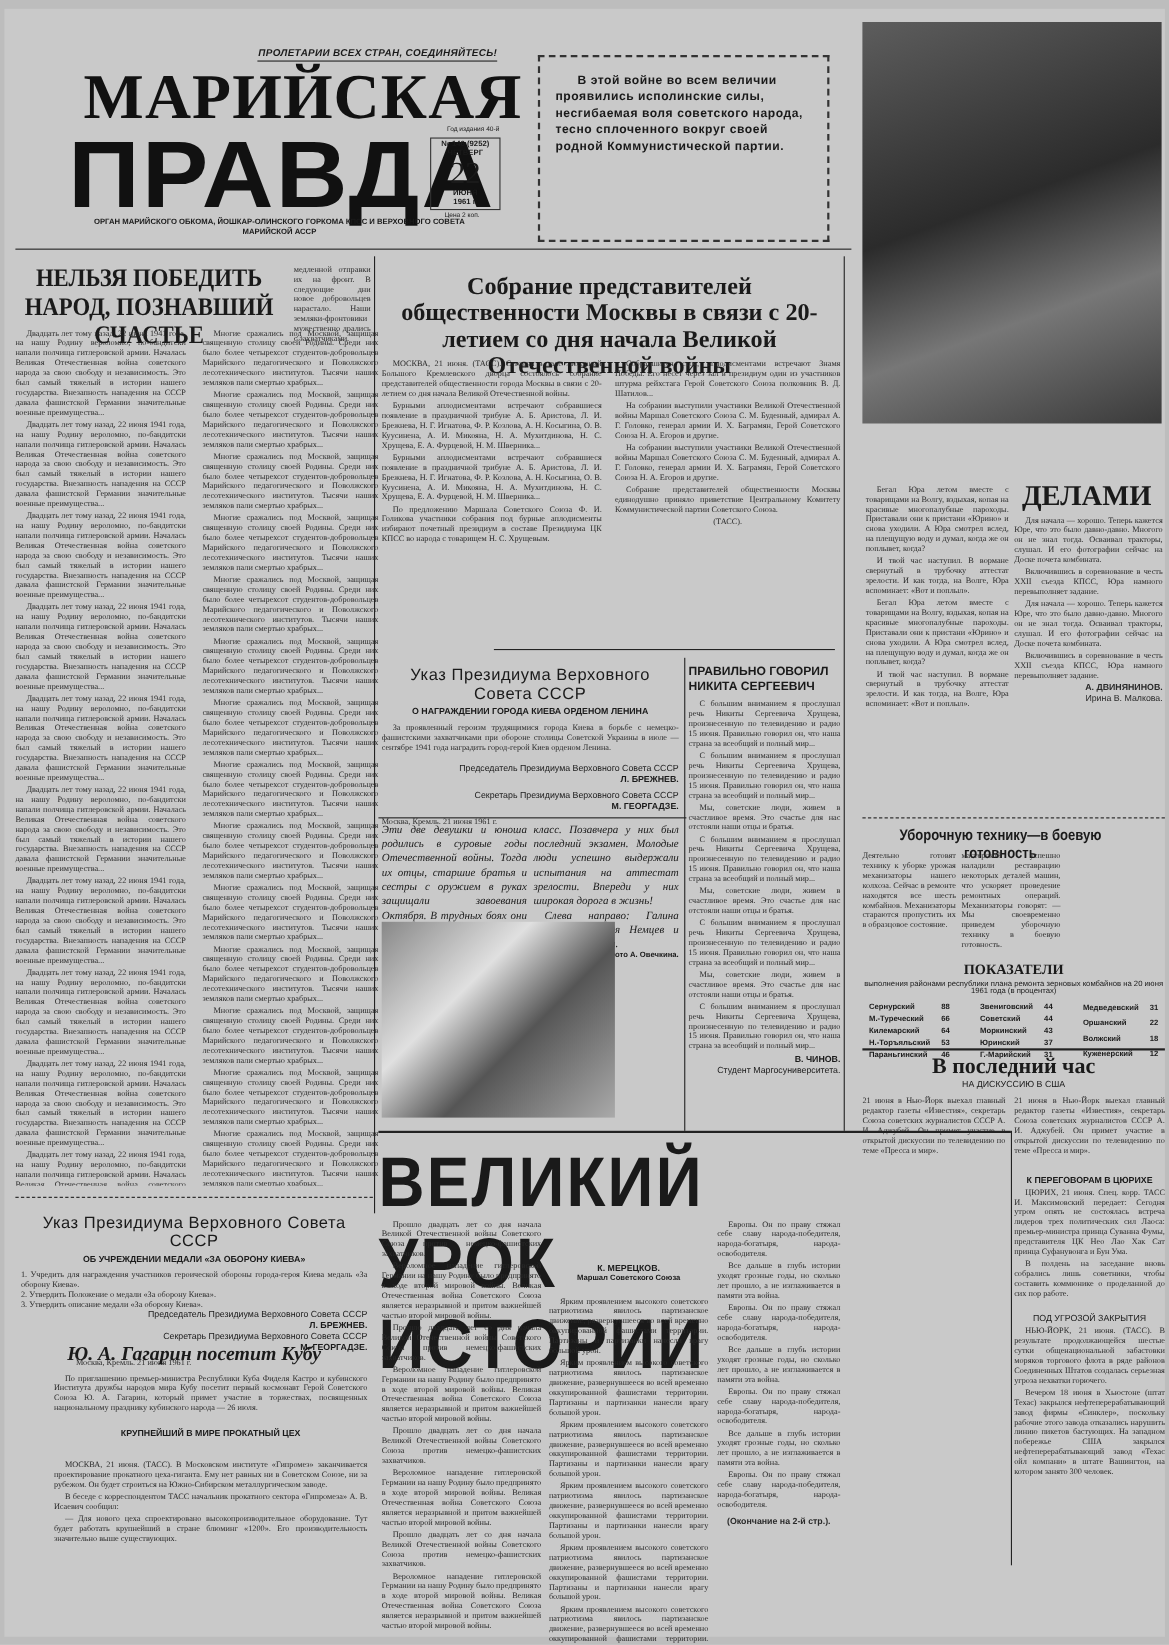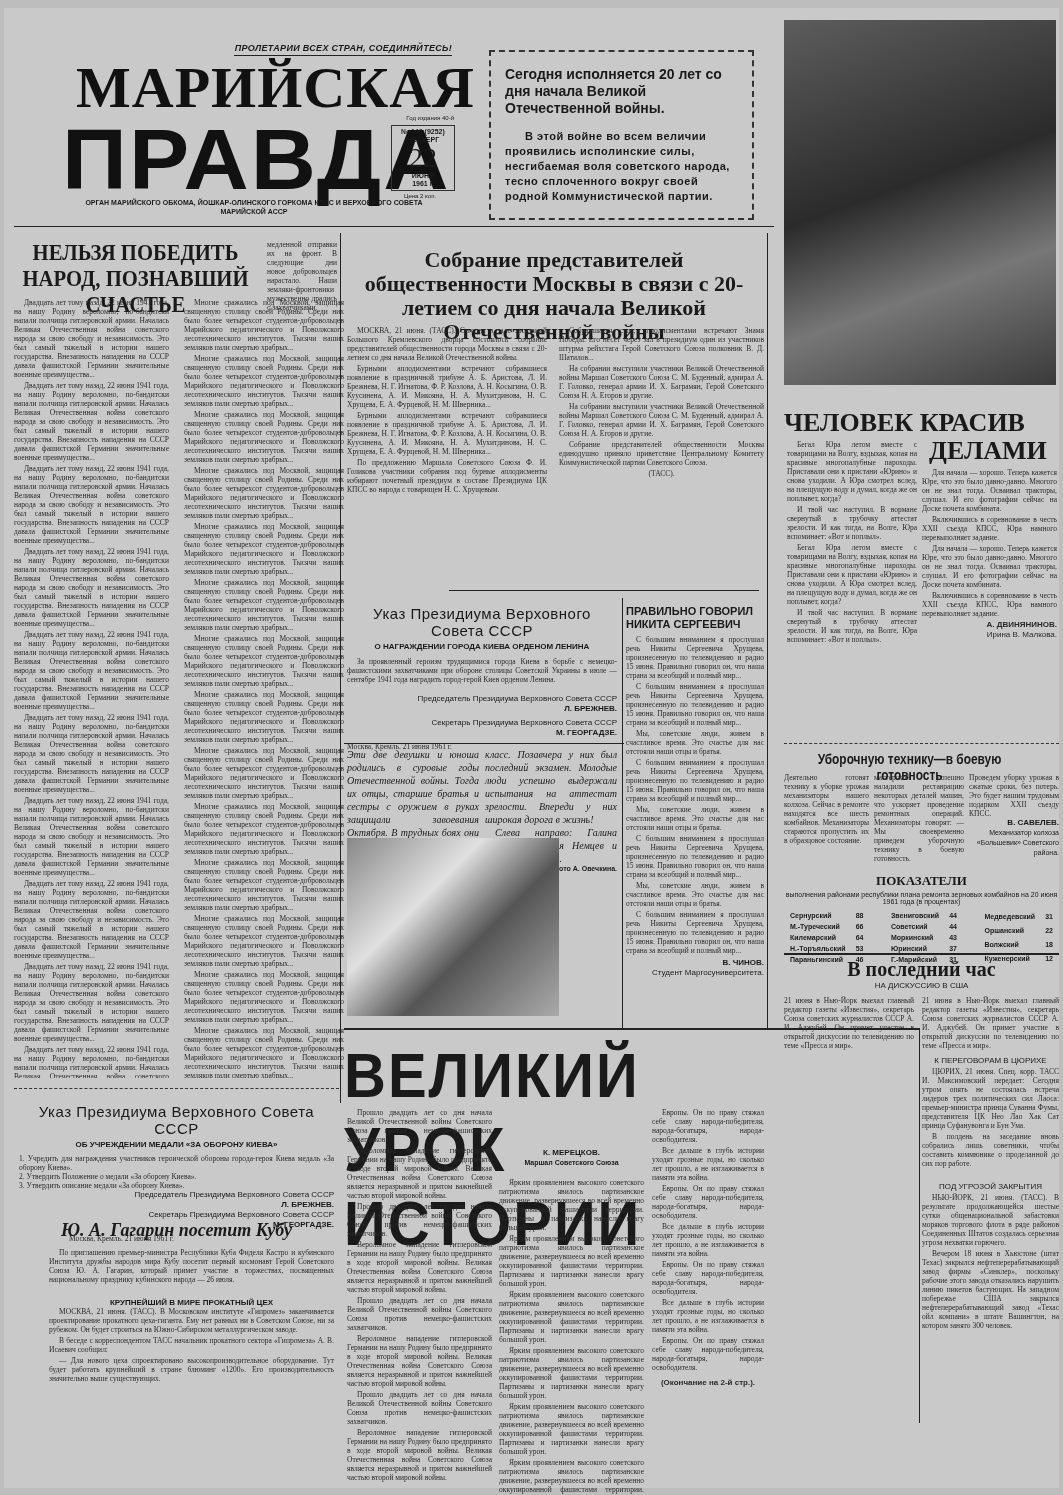--- a/index.html
+++ b/index.html
@@ -47,21 +47,20 @@
     <div>№ 146 (9252)</div>
     <div>ЧЕТВЕРГ</div>
     <span class="day">22</span>
     <div>ИЮНЯ</div>
     <div>1961 г.</div>
   </div>
   <div class="abs price">Цена 2 коп.</div>
   <div class="abs organ">ОРГАН МАРИЙСКОГО ОБКОМА, ЙОШКАР-ОЛИНСКОГО ГОРКОМА КПСС И ВЕРХОВНОГО СОВЕТА МАРИЙСКОЙ АССР</div>
 
   <div class="abs anniv">
-    <h3>Сегодня исполняется 20 лет со дня начала Великой Отечественной войны.</h3>
     <p>В этой войне во всем величии проявились исполинские силы, несгибаемая воля советского народа, тесно сплоченного вокруг своей родной Коммунистической партии.</p>
   </div>
 
   <div class="abs photo photo-top"></div>
 
   <div class="abs hrule" style="left:10px;top:218px;width:760px;height:1px;"></div>
 
   <div class="abs" style="left:10px;top:232px;width:245px;">
     <div class="h-mid" style="font-size:23px;line-height:26px;transform:scaleX(.9);transform-origin:left;width:270px;">НЕЛЬЗЯ ПОБЕДИТЬ НАРОД, ПОЗНАВШИЙ СЧАСТЬЕ</div>
   </div>
@@ -144,46 +143,40 @@
         <p>С большим вниманием я прослушал речь Никиты Сергеевича Хрущева, произнесенную по телевидению и радио 15 июня. Правильно говорил он, что наша страна за всеобщий и полный мир...</p>
         <p>Мы, советские люди, живем в счастливое время. Это счастье для нас отстояли наши отцы и братья.</p>
         <p>С большим вниманием я прослушал речь Никиты Сергеевича Хрущева, произнесенную по телевидению и радио 15 июня. Правильно говорил он, что наша страна за всеобщий и полный мир...</p>
       </div>
     <div class="sig" style="margin-top:3px;">В. ЧИНОВ.</div>
     <div class="sig" style="font-weight:normal;">Студент Маргосуниверситета.</div>
   </div>
 
   <div class="abs vrule" style="left:763px;top:225px;height:795px;"></div>
 
-  <div class="abs" style="left:780px;top:400px;width:275px;font:bold 26px 'Liberation Serif',serif;">ЧЕЛОВЕК КРАСИВ</div>
   <div class="abs" style="left:925px;top:428px;width:130px;font:bold 26px 'Liberation Serif',serif;">ДЕЛАМИ</div>
   <div class="abs col" style="left:783px;top:432px;width:130px;">
     <p>Бегал Юра летом вместе с товарищами на Волгу, вздыхая, копая на красивые многопалубные пароходы. Приставали они к пристани «Юрино» и снова уходили. А Юра смотрел вслед, на плещущую воду и думал, когда же он поплывет, когда?</p>
     <p>И твой час наступил. В вормане свернутый в трубочку аттестат зрелости. И как тогда, на Волге, Юра вспоминает: «Вот и поплыл».</p>
     <p>Бегал Юра летом вместе с товарищами на Волгу, вздыхая, копая на красивые многопалубные пароходы. Приставали они к пристани «Юрино» и снова уходили. А Юра смотрел вслед, на плещущую воду и думал, когда же он поплывет, когда?</p>
     <p>И твой час наступил. В вормане свернутый в трубочку аттестат зрелости. И как тогда, на Волге, Юра вспоминает: «Вот и поплыл».</p>
   </div>
   <div class="abs col" style="left:918px;top:460px;width:135px;">
     <p>Для начала — хорошо. Теперь кажется Юре, что это было давно-давно. Многого он не знал тогда. Осваивал тракторы, слушал. И его фотографии сейчас на Доске почета комбината.</p>
     <p>Включившись в соревнование в честь XXII съезда КПСС, Юра намного перевыполняет задание.</p>
     <p>Для начала — хорошо. Теперь кажется Юре, что это было давно-давно. Многого он не знал тогда. Осваивал тракторы, слушал. И его фотографии сейчас на Доске почета комбината.</p>
     <p>Включившись в соревнование в честь XXII съезда КПСС, Юра намного перевыполняет задание.</p>
     <div class="sig">А. ДВИНЯНИНОВ.</div>
     <div class="sig" style="font-weight:normal;">Ирина В. Малкова.</div>
   </div>
 
   <div class="abs" style="left:780px;top:735px;width:275px;border-top:1px dashed #333;"></div>
   <div class="abs" style="left:795px;top:743px;width:260px;font:bold 14px 'Liberation Sans',sans-serif;text-align:center;transform:scaleX(.85);transform-origin:left;">Уборочную технику—в боевую готовность</div>
   <div class="abs col" style="left:780px;top:765px;width:85px;">Деятельно готовят технику к уборке урожая механизаторы нашего колхоза. Сейчас в ремонте находятся все шесть комбайнов. Механизаторы стараются пропустить их в образцовое состояние.</div>
   <div class="abs col" style="left:870px;top:765px;width:90px;">мастерской успешно наладили реставрацию некоторых деталей машин, что ускоряет проведение ремонтных операций. Механизаторы говорят: — Мы своевременно приведем уборочную технику в боевую готовность.</div>
-  <div class="abs" style="left:965px;top:765px;width:90px;">
-    <div class="col">Проведем уборку урожая в сжатые сроки, без потерь. Это будет нашим трудовым подарком XXII съезду КПСС.</div>
-    <div class="sig">В. САВЕЛЕВ.</div>
-    <div class="sig" style="font-weight:normal;font-size:7px;">Механизатор колхоза «Большевик» Советского района.</div>
-  </div>
 
   <div class="abs" style="left:780px;top:865px;width:275px;">
     <div style="font:bold 13px 'Liberation Serif',serif;text-align:center;">ПОКАЗАТЕЛИ</div>
     <div style="font:7px 'Liberation Sans',sans-serif;text-align:center;margin:2px 0 4px;">выполнения районами республики плана ремонта зерновых комбайнов на 20 июня 1961 года (в процентах)</div>
     <div style="display:flex;justify-content:space-between;" class="tbl">
       <table>
         <tbody>
             <tr>
               <td>Сернурский</td>
               <td>88</td>
@@ -254,21 +247,21 @@
   </div>
   <div class="abs hrule" style="left:780px;top:945px;width:275px;"></div>
 
   <div class="abs" style="left:780px;top:950px;width:275px;">
     <div style="font:bold 20px 'Liberation Serif',serif;text-align:center;">В последний час</div>
     <div class="h-sub" style="font-weight:normal;">НА ДИСКУССИЮ В США</div>
   </div>
   <div class="abs col" style="left:780px;top:988px;width:130px;">21 июня в Нью-Йорк выехал главный редактор газеты «Известия», секретарь Союза советских журналистов СССР А. И. Аджубей. Он примет участие в открытой дискуссии по телевидению по теме «Пресса и мир».</div>
   <div class="abs" style="left:918px;top:988px;width:137px;">
     <div class="col">21 июня в Нью-Йорк выехал главный редактор газеты «Известия», секретарь Союза советских журналистов СССР А. И. Аджубей. Он примет участие в открытой дискуссии по телевидению по теме «Пресса и мир».</div>
-    <div class="h-sub" style="font-weight:normal;margin:6px 0 2px;">К ПЕРЕГОВОРАМ В ЦЮРИХЕ</div>
+    <div class="h-sub" style="font-weight:bold;margin:18px 0 2px;">К ПЕРЕГОВОРАМ В ЦЮРИХЕ</div>
     <div class="col">
         <p>ЦЮРИХ, 21 июня. Спец. корр. ТАСС И. Максимовский передает: Сегодня утром опять не состоялась встреча лидеров трех политических сил Лаоса: премьер-министра принца Суванна Фумы, представителя ЦК Нео Лао Хак Сат принца Суфанувонга и Бун Ума.</p>
         <p>В полдень на заседание вновь собрались лишь советники, чтобы составить коммюнике о проделанной до сих пор работе.</p>
       </div>
     <div class="h-sub" style="font-weight:normal;margin:14px 0 2px;">ПОД УГРОЗОЙ ЗАКРЫТИЯ</div>
     <div class="col">
         <p>НЬЮ-ЙОРК, 21 июня. (ТАСС). В результате продолжающейся шестые сутки общенациональной забастовки моряков торгового флота в ряде районов Соединенных Штатов создалась серьезная угроза нехватки горючего.</p>
         <p>Вечером 18 июня в Хьюстоне (штат Техас) закрылся нефтеперерабатывающий завод фирмы «Синклер», поскольку рабочие этого завода отказались нарушить линию пикетов бастующих. На западном побережье США закрылся нефтеперерабатывающий завод «Техас ойл компани» в штате Вашингтон, на котором занято 300 человек.</p>
       </div>
   </div>
@@ -321,20 +314,20 @@
     <div class="sig" style="font-weight:normal;">Секретарь Президиума Верховного Совета СССР</div>
     <div class="sig">М. ГЕОРГАДЗЕ.</div>
     <div class="col" style="margin-top:4px;padding-left:50px;">Москва, Кремль. 21 июня 1961 г.</div>
   </div>
 
   <div class="abs gagarin" style="left:15px;top:1212px;width:315px;">Ю. А. Гагарин посетит Кубу</div>
   <div class="abs col" style="left:45px;top:1240px;width:285px;text-indent:10px;">По приглашению премьер-министра Республики Куба Фиделя Кастро и кубинского Института дружбы народов мира Кубу посетит первый космонавт Герой Советского Союза Ю. А. Гагарин, который примет участие в торжествах, посвященных национальному празднику кубинского народа — 26 июля.</div>
 
   <div class="abs" style="left:45px;top:1290px;width:285px;">
     <div class="h-sub">КРУПНЕЙШИЙ В МИРЕ ПРОКАТНЫЙ ЦЕХ</div>
-    <div class="col" style="margin-top:0;">
+    <div class="col" style="margin-top:20px;">
         <p>МОСКВА, 21 июня. (ТАСС). В Московском институте «Гипромез» заканчивается проектирование прокатного цеха-гиганта. Ему нет равных ни в Советском Союзе, ни за рубежом. Он будет строиться на Южно-Сибирском металлургическом заводе.</p>
         <p>В беседе с корреспондентом ТАСС начальник прокатного сектора «Гипромеза» А. В. Исаевич сообщил:</p>
         <p>— Для нового цеха спроектировано высокопроизводительное оборудование. Тут будет работать крупнейший в стране блюминг «1200». Его производительность значительно выше существующих.</p>
       </div>
   </div>
 
 </div>
 
 </body></html>

